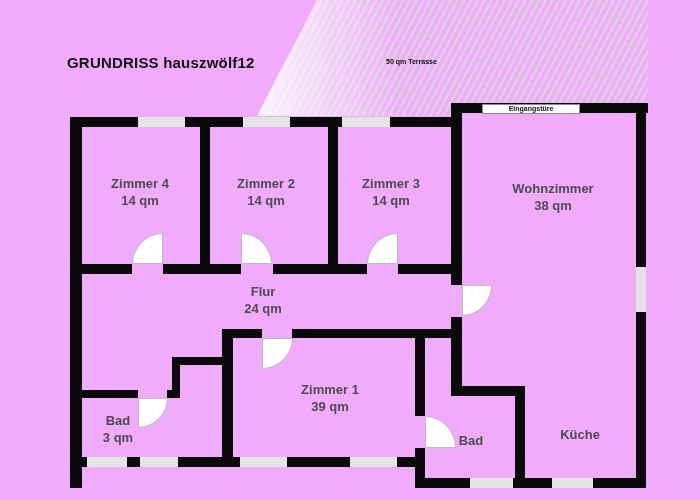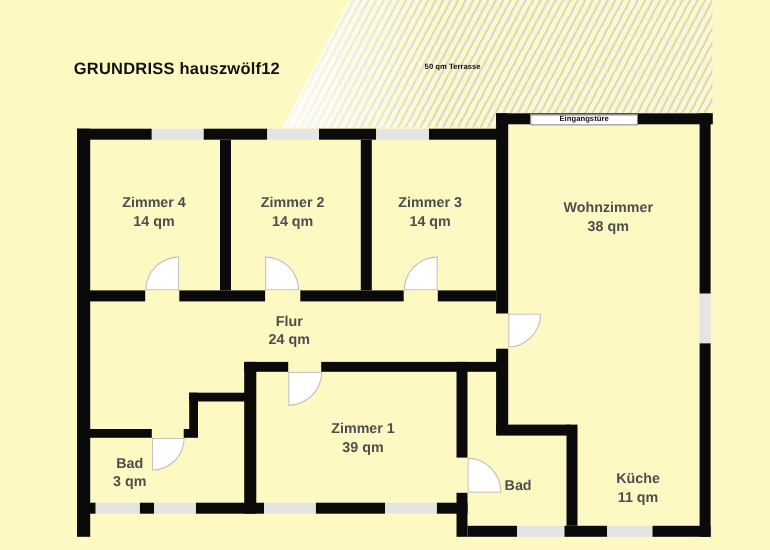--- a/index.html
+++ b/index.html
@@ -1,17 +1,17 @@
 <!DOCTYPE html>
 <html style="--wall: #0a0a0a; --window: #e4e4e4; --label: #4d4d4d; --door-line: #bcbcbc; --hatch: #d8d8d8;"><head>
 <meta charset="utf-8">
 <style>
   html,body{margin:0;padding:0;background:#fff;}
   body{width:700px;height:500px;overflow:hidden;font-family:"Liberation Sans",sans-serif;}
-  #canvas{position:relative;width:700px;height:500px;background:#fef9c3;}
+  #canvas{position:relative;width:700px;height:500px;background:#f0abfc;}
   #page-title{
     position:absolute;left:67px;top:54px;
     font-size:15px;font-weight:bold;color:#111;letter-spacing:.2px;white-space:nowrap;
   }
   #terrace{
     position:absolute;left:248px;top:0;width:400px;height:117px;
     background:
       linear-gradient(to right, rgba(255,255,255,.92) 0, rgba(255,255,255,0) 38%),
       repeating-linear-gradient(118deg, rgba(255,255,255,0) 0 4px, var(--hatch) 4px 6px);
     clip-path:polygon(69px 0,400px 0,400px 103px,204px 103px,204px 116px,9px 116px);
@@ -117,17 +117,16 @@
       </div>
       <div class="room-label" style="left: 48px; top: 412px;">
         <div>Bad</div>
         <div>3 qm</div>
       </div>
       <div class="room-label" style="left: 401px; top: 432px;">
         <div>Bad</div>
       </div>
       <div class="room-label" style="left: 510px; top: 414px; margin-top: 12px;">
         <div>Küche</div>
-        <div>11 qm</div>
       </div>
     </div>
   <div id="entrance-label">Eingangstüre</div>
 </div>
 
 </body></html>

